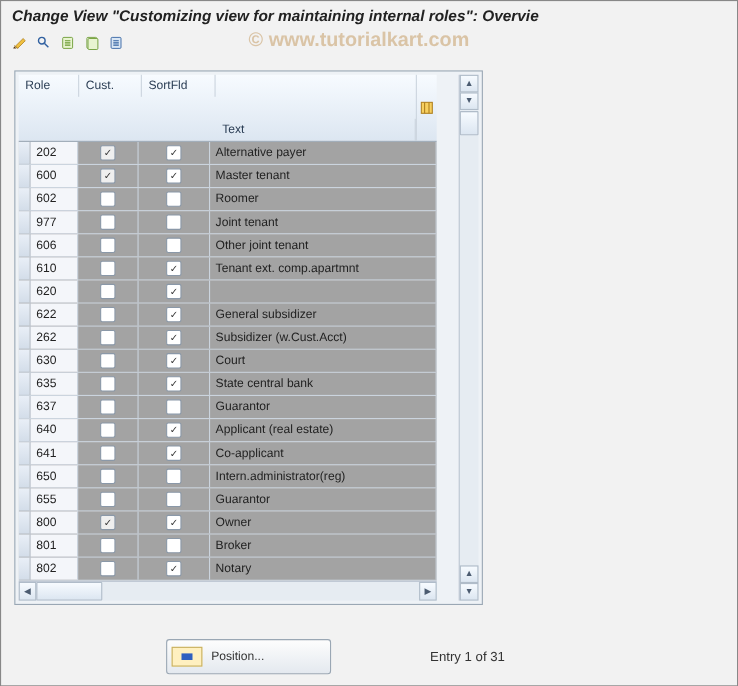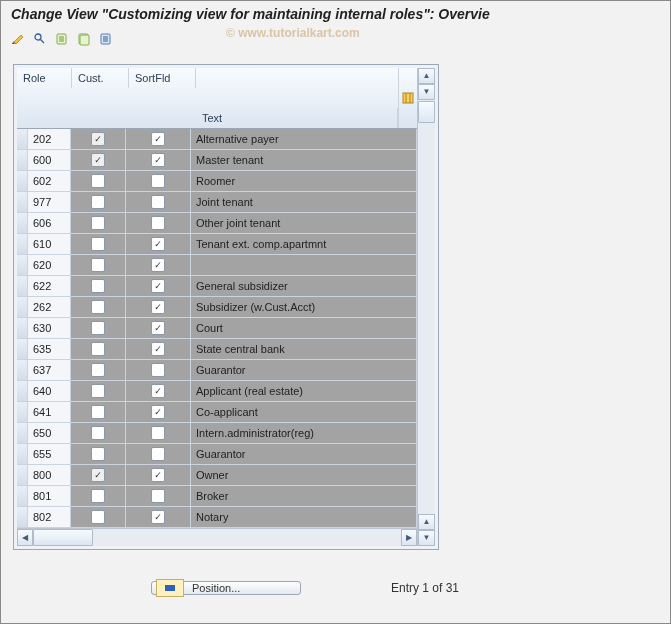--- a/index.html
+++ b/index.html
@@ -24,21 +24,21 @@
     font-weight: bold;
     font-size: 14px;
     padding: 5px 10px 6px 10px;
     color: #222;
   }
   .watermark {
     position: absolute;
     top: 25px;
     left: 225px;
     color: rgba(210,180,140,0.75);
-    font-size: 12px;
+    font-size: 18px;
     font-weight: bold;
     pointer-events: none;
     z-index: 100;
   }
   .toolbar {
     height: 22px;
     padding: 0px 8px 6px 8px;
     display: flex;
     align-items: center;
     gap: 4px;
@@ -53,20 +53,21 @@
   }
   .grid-area {
     margin: 8px 0 0 12px;
     width: 418px;
     border: 1px solid #9aa7b4;
     background: #eef2f6;
     padding: 3px;
   }
   .grid-inner {
     display: flex;
+    gap: 20px;
   }
   .grid-table-wrap {
     flex: 1;
   }
   .grid-header {
     display: flex;
     background: linear-gradient(#f7fbff, #dce6f1);
     border-bottom: 1px solid #9aa7b4;
   }
   .gh-cell {
@@ -171,21 +172,21 @@
   .footer {
     position:absolute;
     top: 580px;
     left: 0; right:0;
     display:flex;
     align-items:center;
   }
   .position-btn {
     margin-left: 150px;
     width: 150px;
-    height: 14px;
+    height: 32px;
     border: 1px solid #9aa7b4;
     border-radius: 3px;
     background: linear-gradient(#fdfdfd,#e4e9ef);
     display:flex;
     align-items:center;
     padding:0 4px;
     box-sizing:border-box;
   }
   .position-btn .icon-slot {
     width:26px;height:16px;

